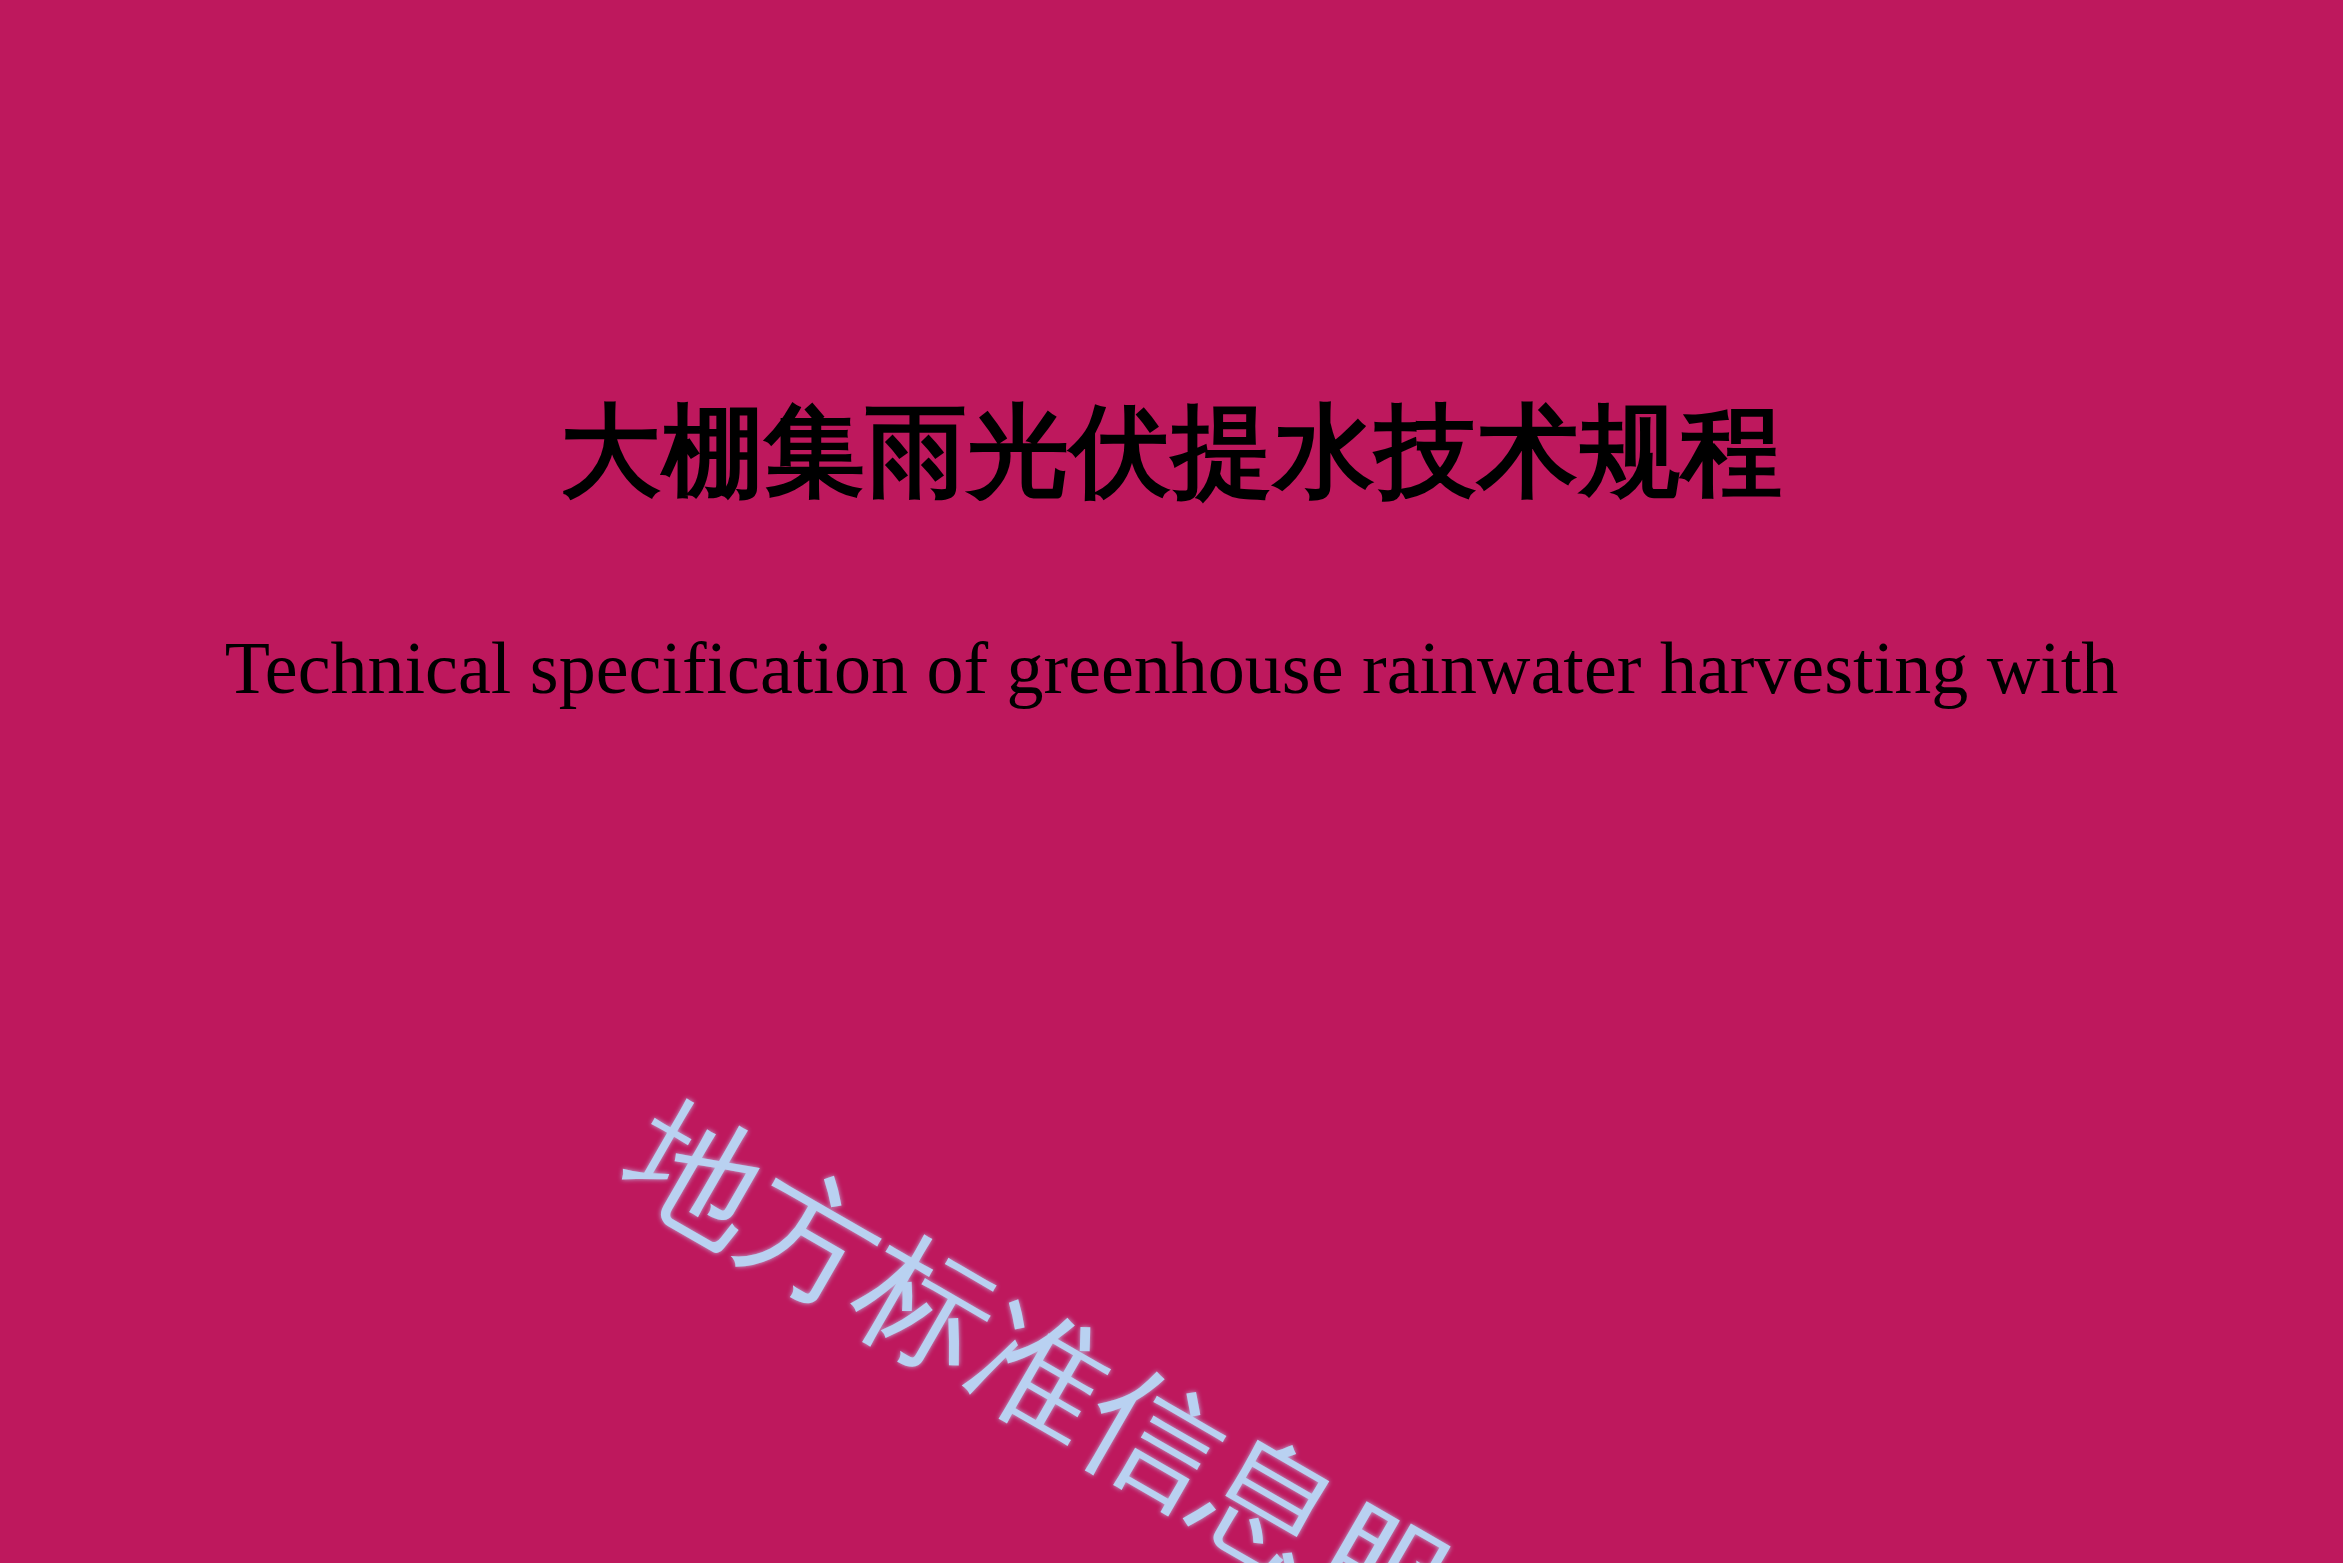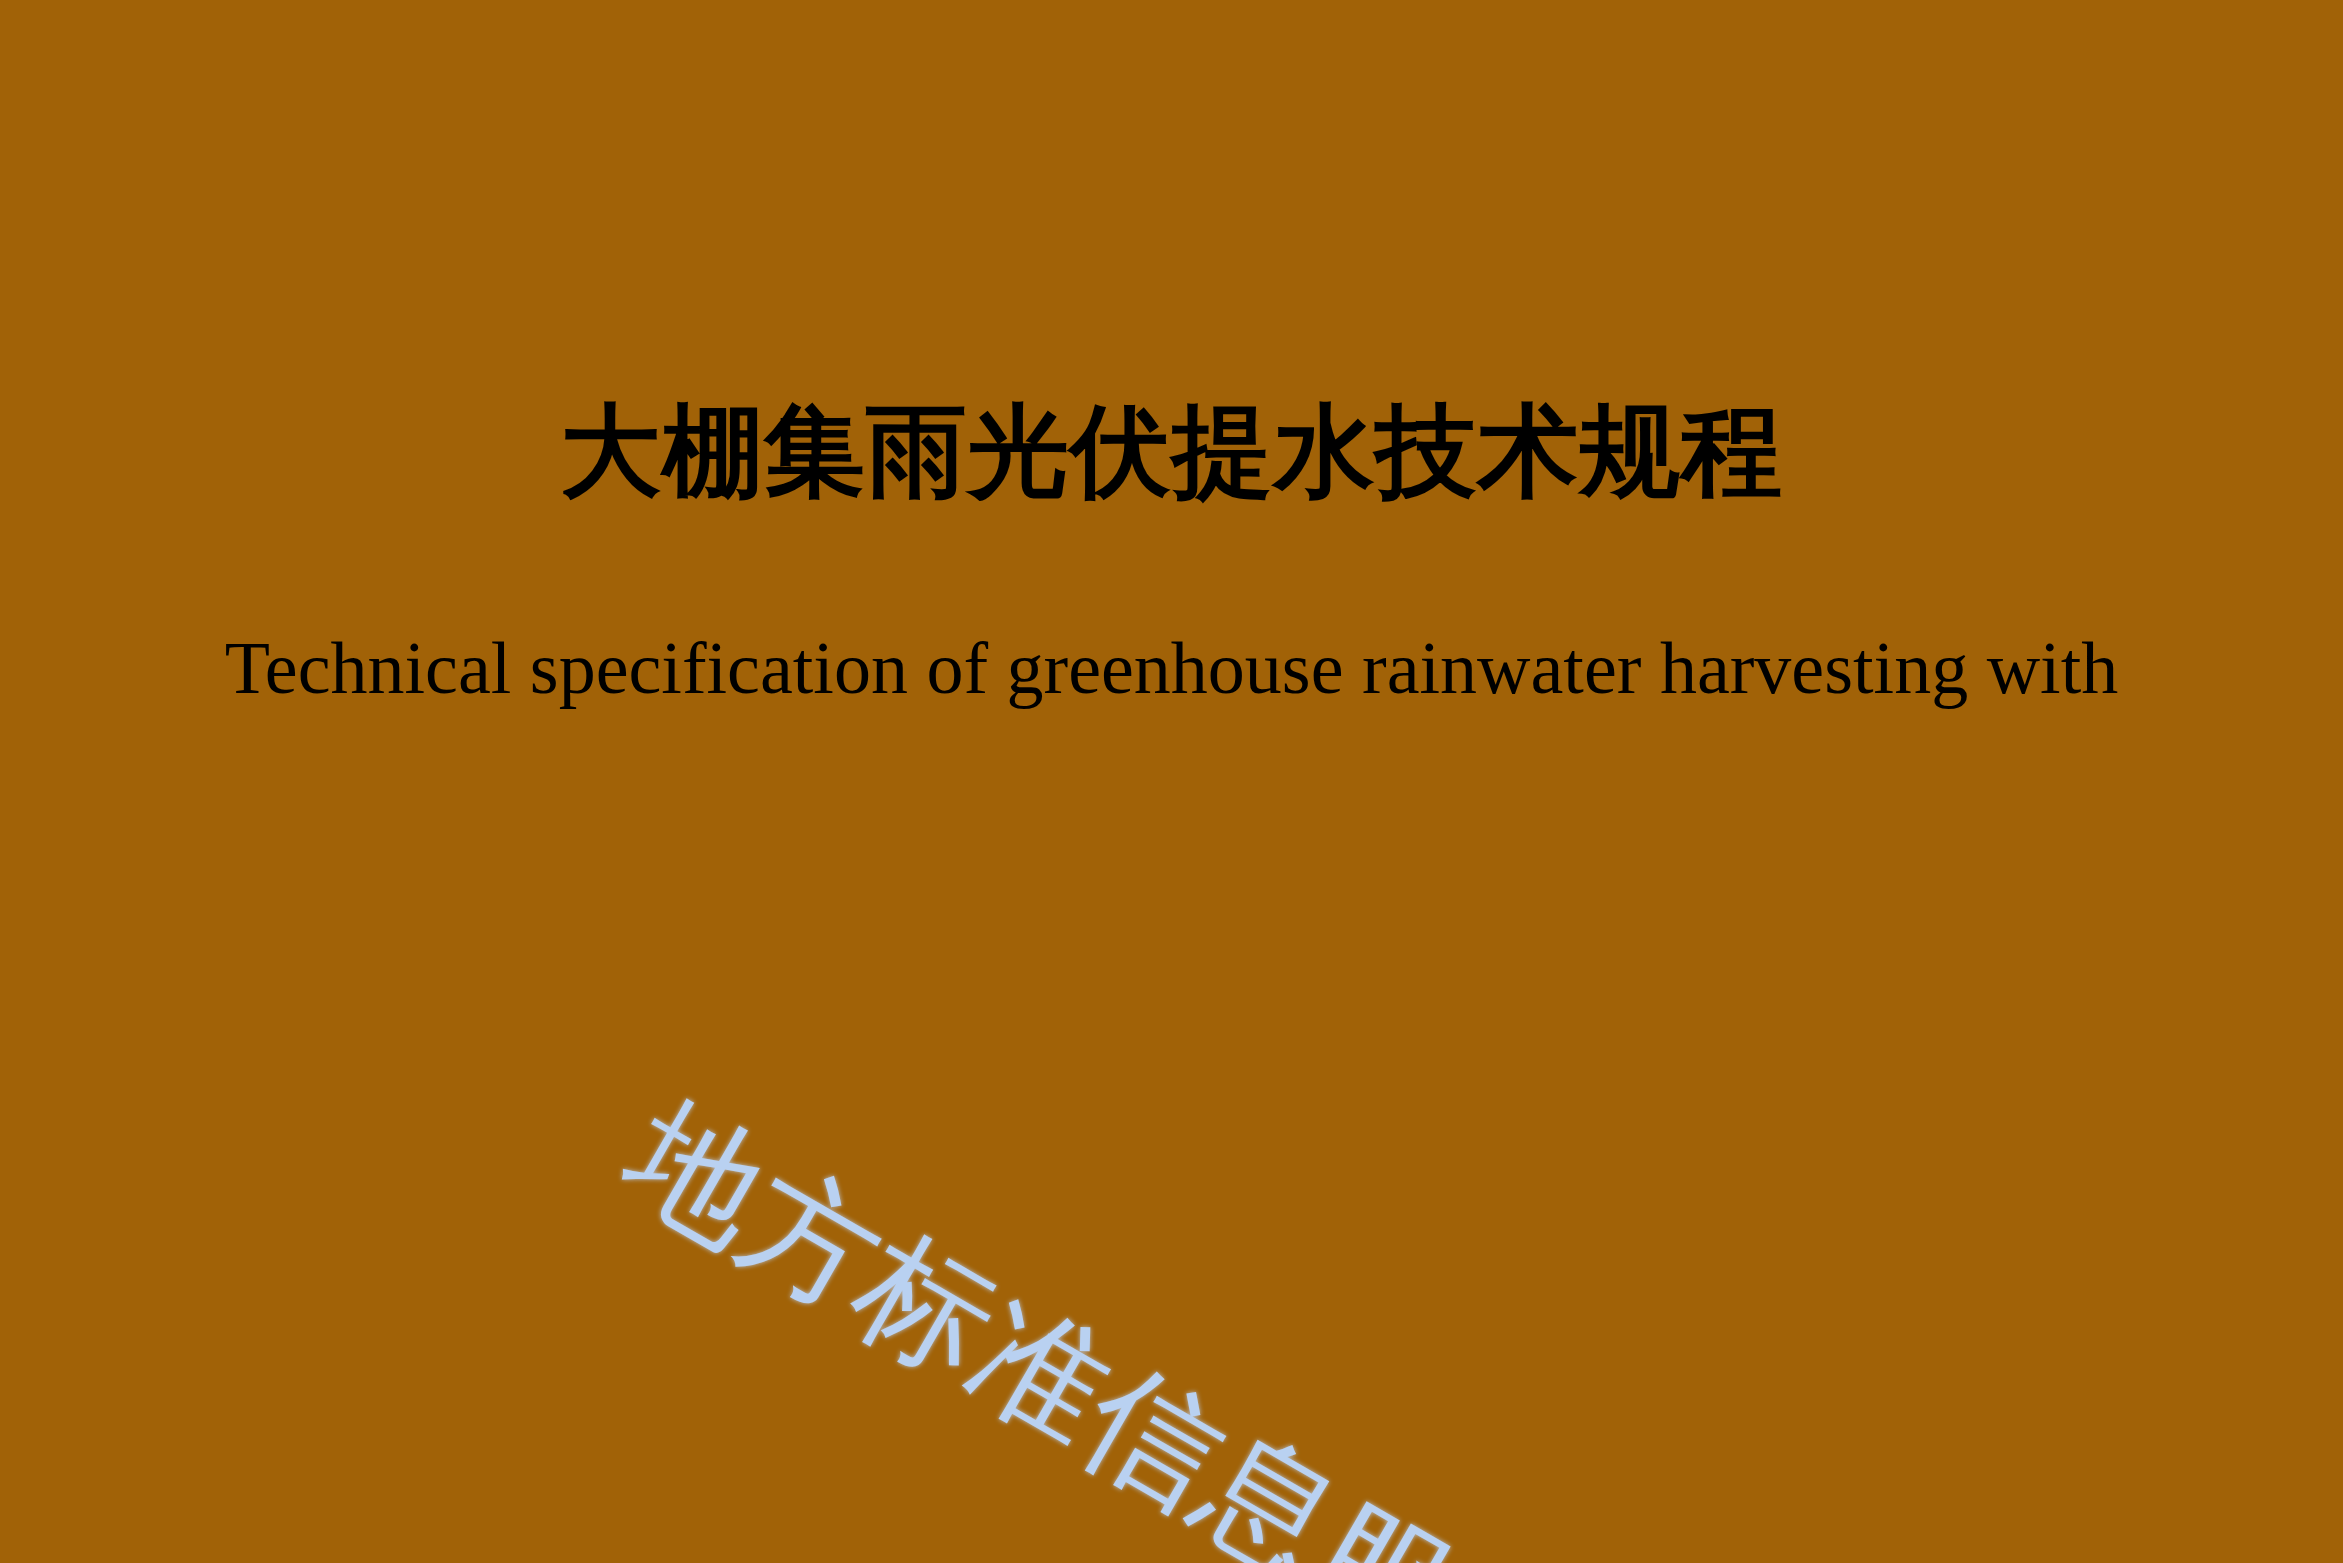--- a/index.html
+++ b/index.html
@@ -10,21 +10,21 @@
     width: 2343px;
     height: 1563px;
     position: relative;
     background: #ffffff;
     overflow: hidden;
     font-family: "Liberation Serif", serif;
   }
   .page {
     position: absolute;
     inset: 0;
-    background: #a16207;
+    background: #be185d;
     overflow: hidden;
   }
   .doc-title-zh {
     position: absolute;
     top: 396px;
     left: 0;
     width: 100%;
     text-align: center;
     font-family: "Liberation Sans", sans-serif;
     font-weight: 600;

